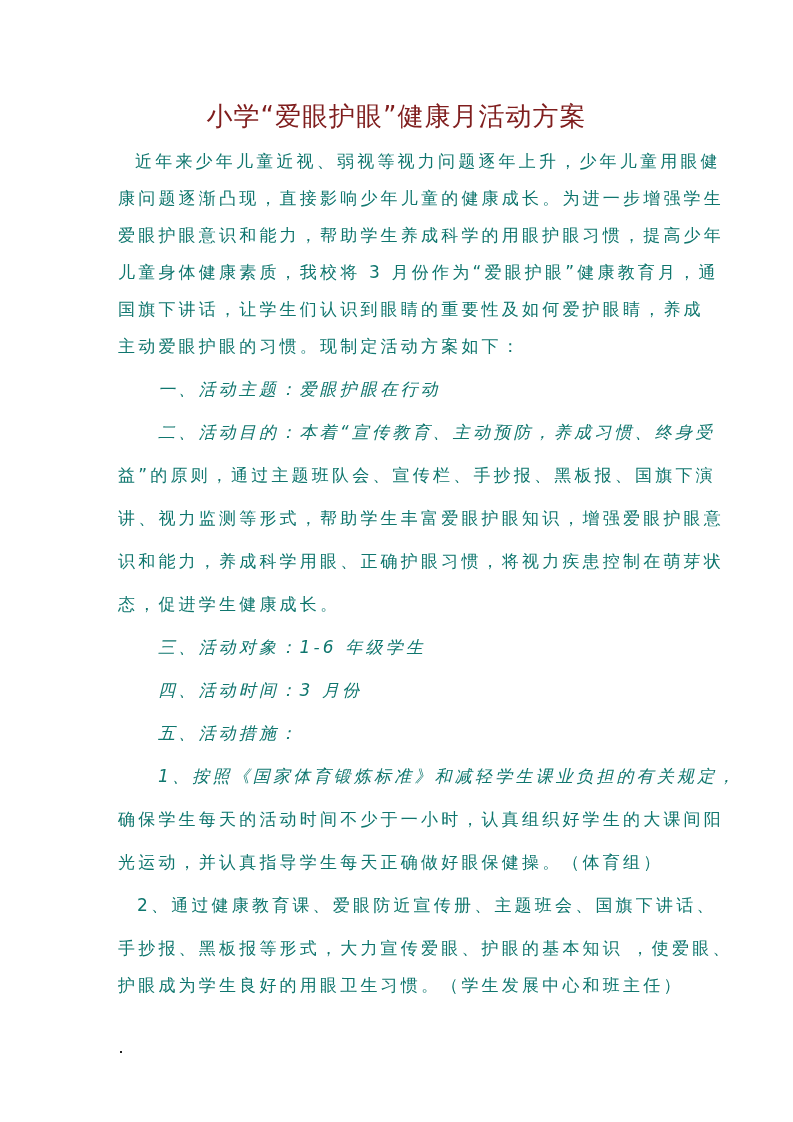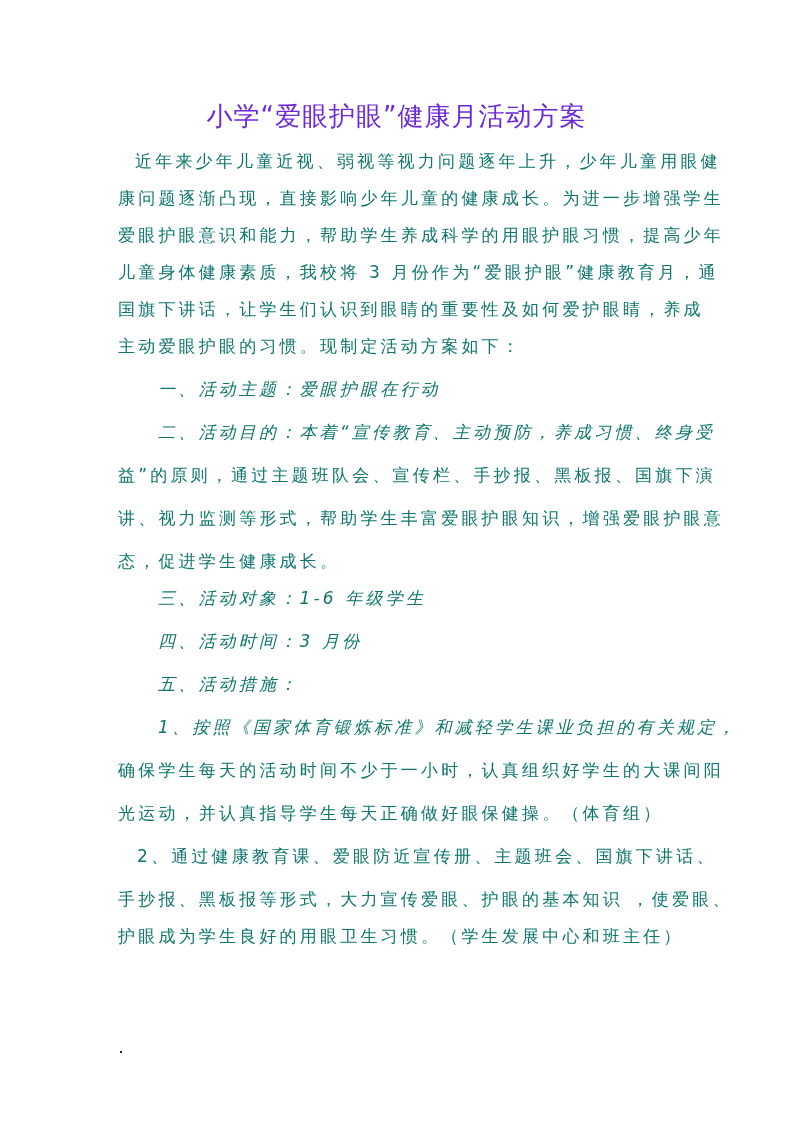--- a/index.html
+++ b/index.html
@@ -23,21 +23,21 @@
     }
     .title {
       position: absolute;
       left: 0;
       top: 98px;
       width: 793px;
       text-align: center;
       font-size: 26px;
       letter-spacing: 1px;
       line-height: 36px;
-      color: #6d28d9;
+      color: #7f1d1d;
       font-family: "DejaVu Sans", "Liberation Sans", sans-serif;
     }
     .body {
       position: absolute;
       left: 118px;
       top: 143px;
       width: 560px;
       font-size: 17px;
       line-height: 37px;
       letter-spacing: 3.2px;
@@ -74,23 +74,24 @@
     <span class="line">爱眼护眼意识和能力，帮助学生养成科学的用眼护眼习惯，提高少年</span>
     <span class="line">儿童身体健康素质，我校将 3 月份作为“爱眼护眼”健康教育月，通</span>
     <span class="line">国旗下讲话，让学生们认识到眼睛的重要性及如何爱护眼睛，养成</span>
     <span class="line">主动爱眼护眼的习惯。现制定活动方案如下：</span>
 
     <span class="line indent-2" style="margin-top:6px">一、活动主题：爱眼护眼在行动</span>
 
     <span class="line indent-2" style="margin-top:6px">二、活动目的：本着“宣传教育、主动预防，养成习惯、终身受</span>
     <span class="line" style="margin-top:6px">益”的原则，通过主题班队会、宣传栏、手抄报、黑板报、国旗下演</span>
     <span class="line" style="margin-top:6px">讲、视力监测等形式，帮助学生丰富爱眼护眼知识，增强爱眼护眼意</span>
+    <span class="line" style="margin-top:6px">识和能力，养成科学用眼、正确护眼习惯，将视力疾患控制在萌芽状</span>
     <span class="line" style="margin-top:6px">态，促进学生健康成长。</span>
 
-    <span class="line indent-2" style="">三、活动对象：1-6 年级学生</span>
+    <span class="line indent-2" style="margin-top:6px">三、活动对象：1-6 年级学生</span>
     <span class="line indent-2" style="margin-top:6px">四、活动时间：3 月份</span>
     <span class="line indent-2" style="margin-top:6px">五、活动措施：</span>
 
     <span class="line indent-2" style="margin-top:6px">1、按照《国家体育锻炼标准》和减轻学生课业负担的有关规定，</span>
     <span class="line" style="margin-top:6px">确保学生每天的活动时间不少于一小时，认真组织好学生的大课间阳</span>
     <span class="line" style="margin-top:6px">光运动，并认真指导学生每天正确做好眼保健操。（体育组）</span>
 
     <span class="line indent-3" style="margin-top:6px">2、通过健康教育课、爱眼防近宣传册、主题班会、国旗下讲话、</span>
     <span class="line" style="margin-top:6px">手抄报、黑板报等形式，大力宣传爱眼、护眼的基本知识 ，使爱眼、</span>
     <span class="line" style="">护眼成为学生良好的用眼卫生习惯。（学生发展中心和班主任）</span>

